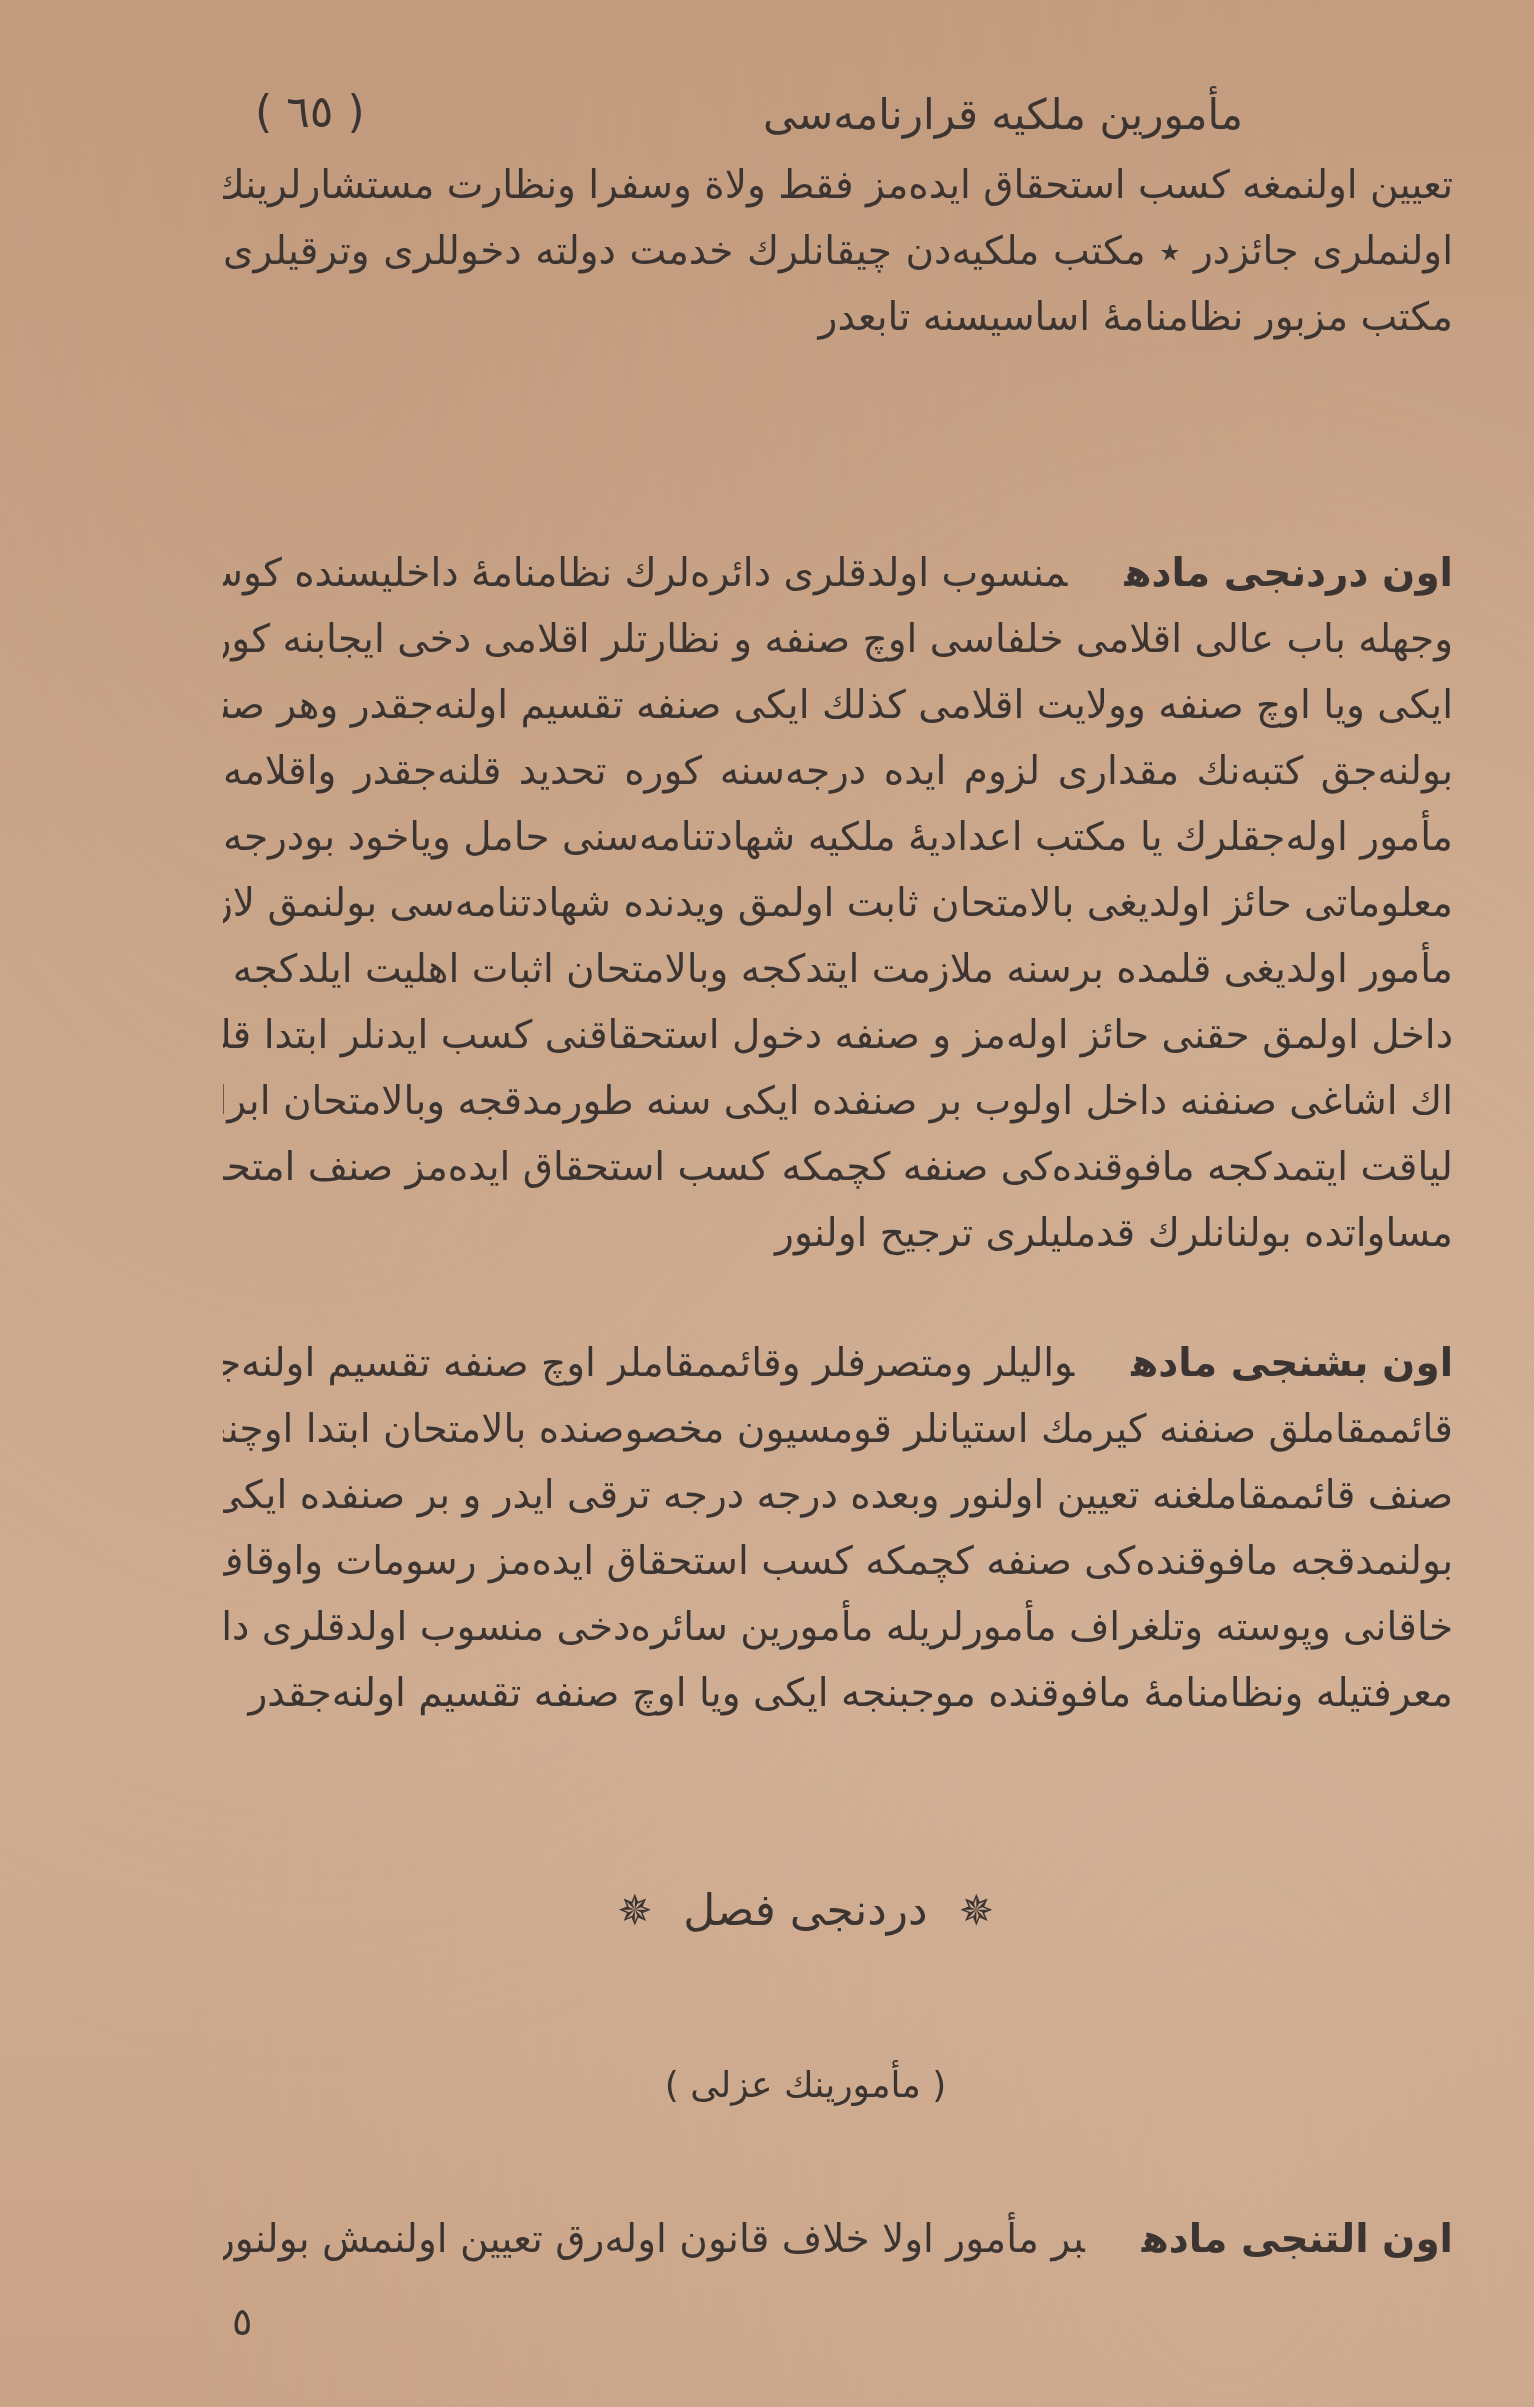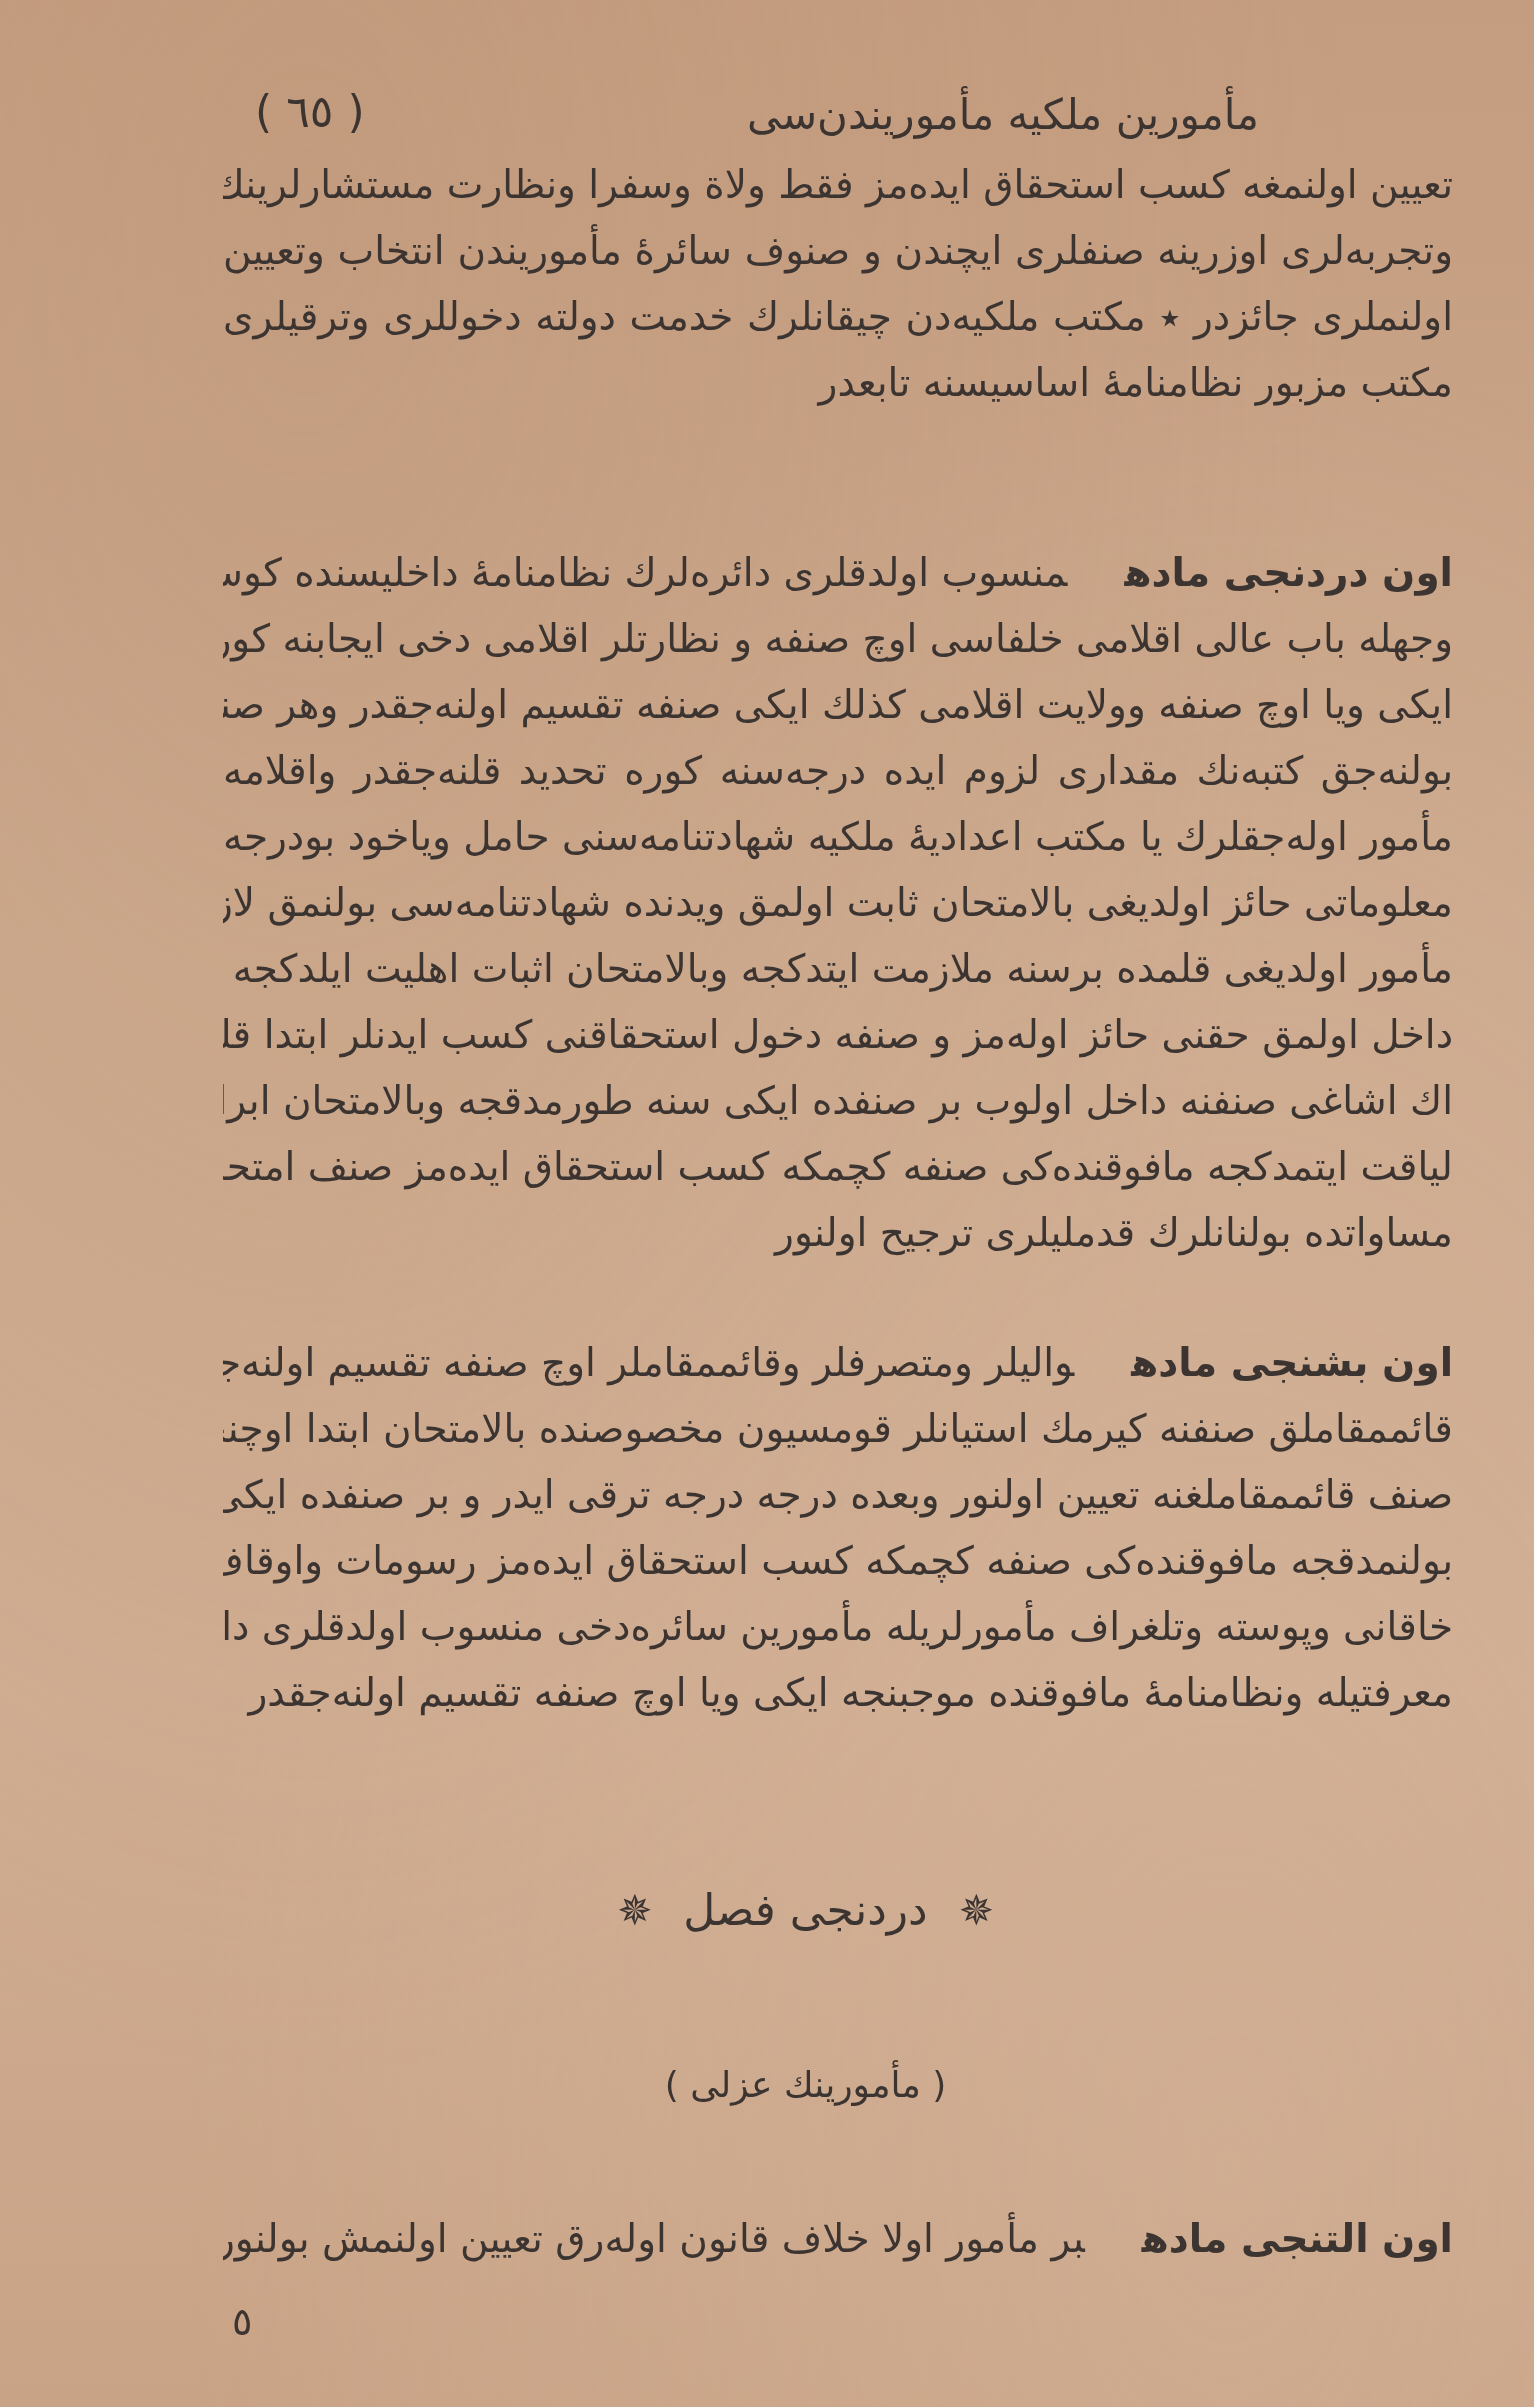--- a/index.html
+++ b/index.html
@@ -109,26 +109,25 @@
     font-size: 38px;
   }
 </style>
 </head>
 <body>
 
 <div class="page">
 
   <div class="header">
     <span class="page-number">( ٦٥ )</span>
-    <span class="running-title">مأمورين ملكيه مأموريندن‌سى</span>
+    <span class="running-title">مأمورين ملكيه قرارنامه‌سى</span>
   </div>
 
   <div class="body-text block1">
     <span class="line">تعيين اولنمغه كسب استحقاق ايده‌مز فقط ولاة وسفرا ونظارت مستشارلرينك دولتجه</span>
-    <span class="line">وتجربه‌لرى اوزرينه صنفلرى ايچندن و صنوف سائرهٔ مأموريندن انتخاب وتعيين</span>
     <span class="line">اولنملرى جائزدر ٭ مكتب ملكيه‌دن چيقانلرك خدمت دولته دخوللرى وترقيلرى</span>
     <span class="line last">مكتب مزبور نظامنامهٔ اساسيسنه تابعدر</span>
   </div>
 
   <div class="body-text block2">
     <span class="line"><span class="article-label">اون دردنجى ماده</span><span>منسوب اولدقلرى دائره‌لرك نظامنامهٔ داخليسنده كوستريله‌جكى</span></span>
     <span class="line">وجهله باب عالى اقلامى خلفاسى اوچ صنفه و نظارتلر اقلامى دخى ايجابنه كوره</span>
     <span class="line">ايكى ويا اوچ صنفه وولايت اقلامى كذلك ايكى صنفه تقسيم اولنه‌جقدر وهر صنفده</span>
     <span class="line">بولنه‌جق كتبه‌نك مقدارى لزوم ايده درجه‌سنه كوره تحديد قلنه‌جقدر واقلامه</span>
     <span class="line">مأمور اوله‌جقلرك يا مكتب اعداديهٔ ملكيه شهادتنامه‌سنى حامل وياخود بودرجه</span>

